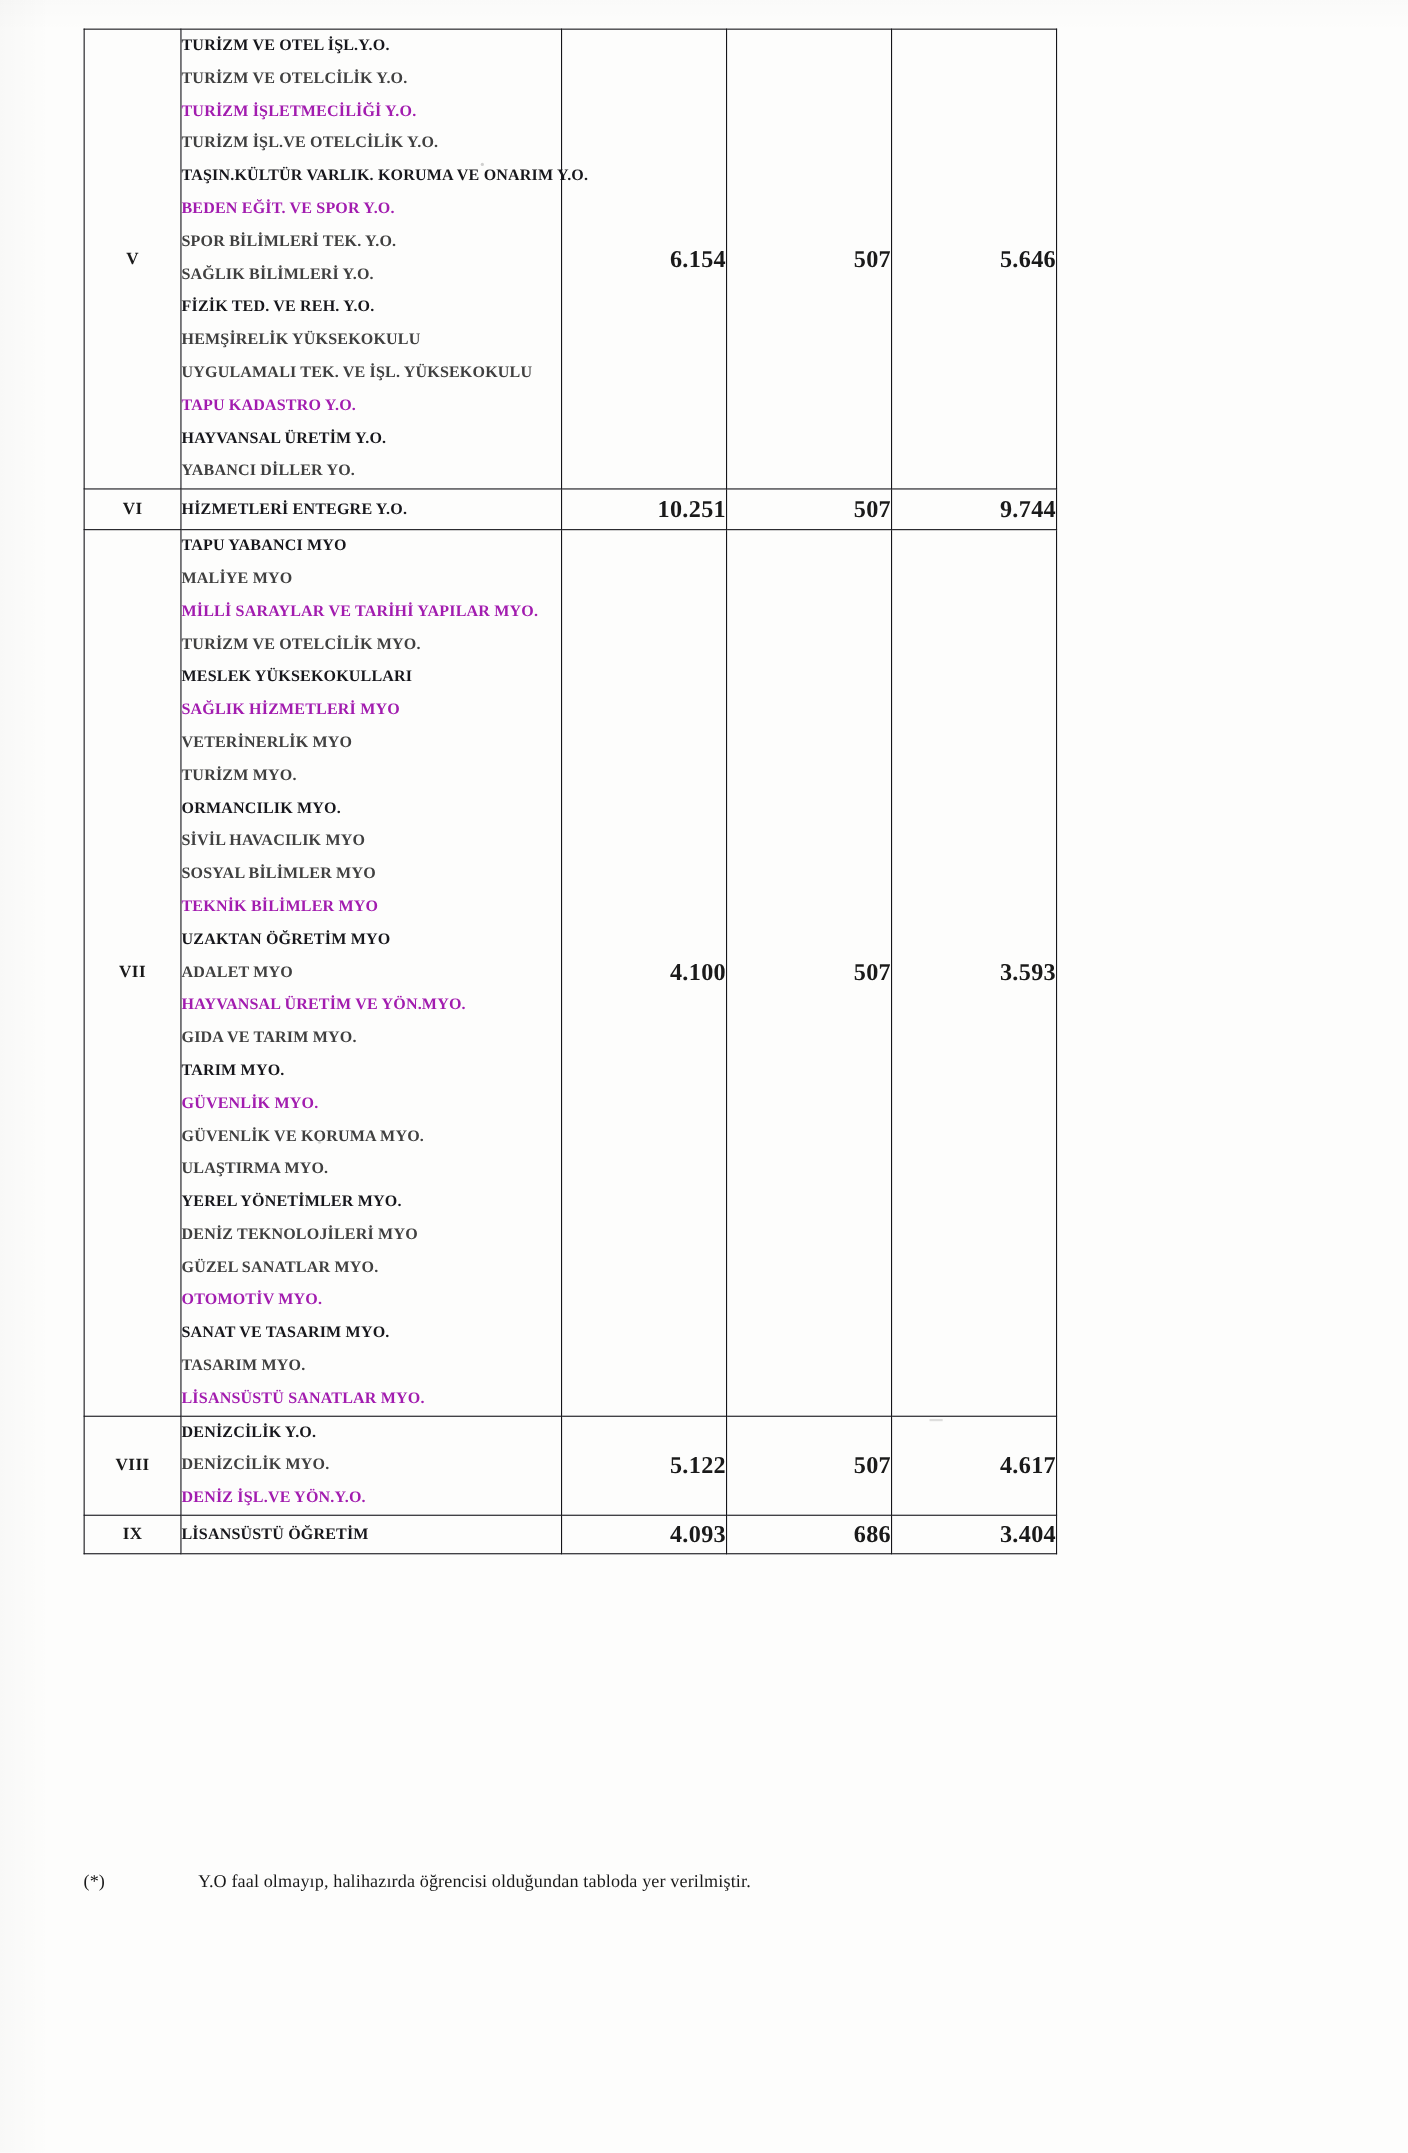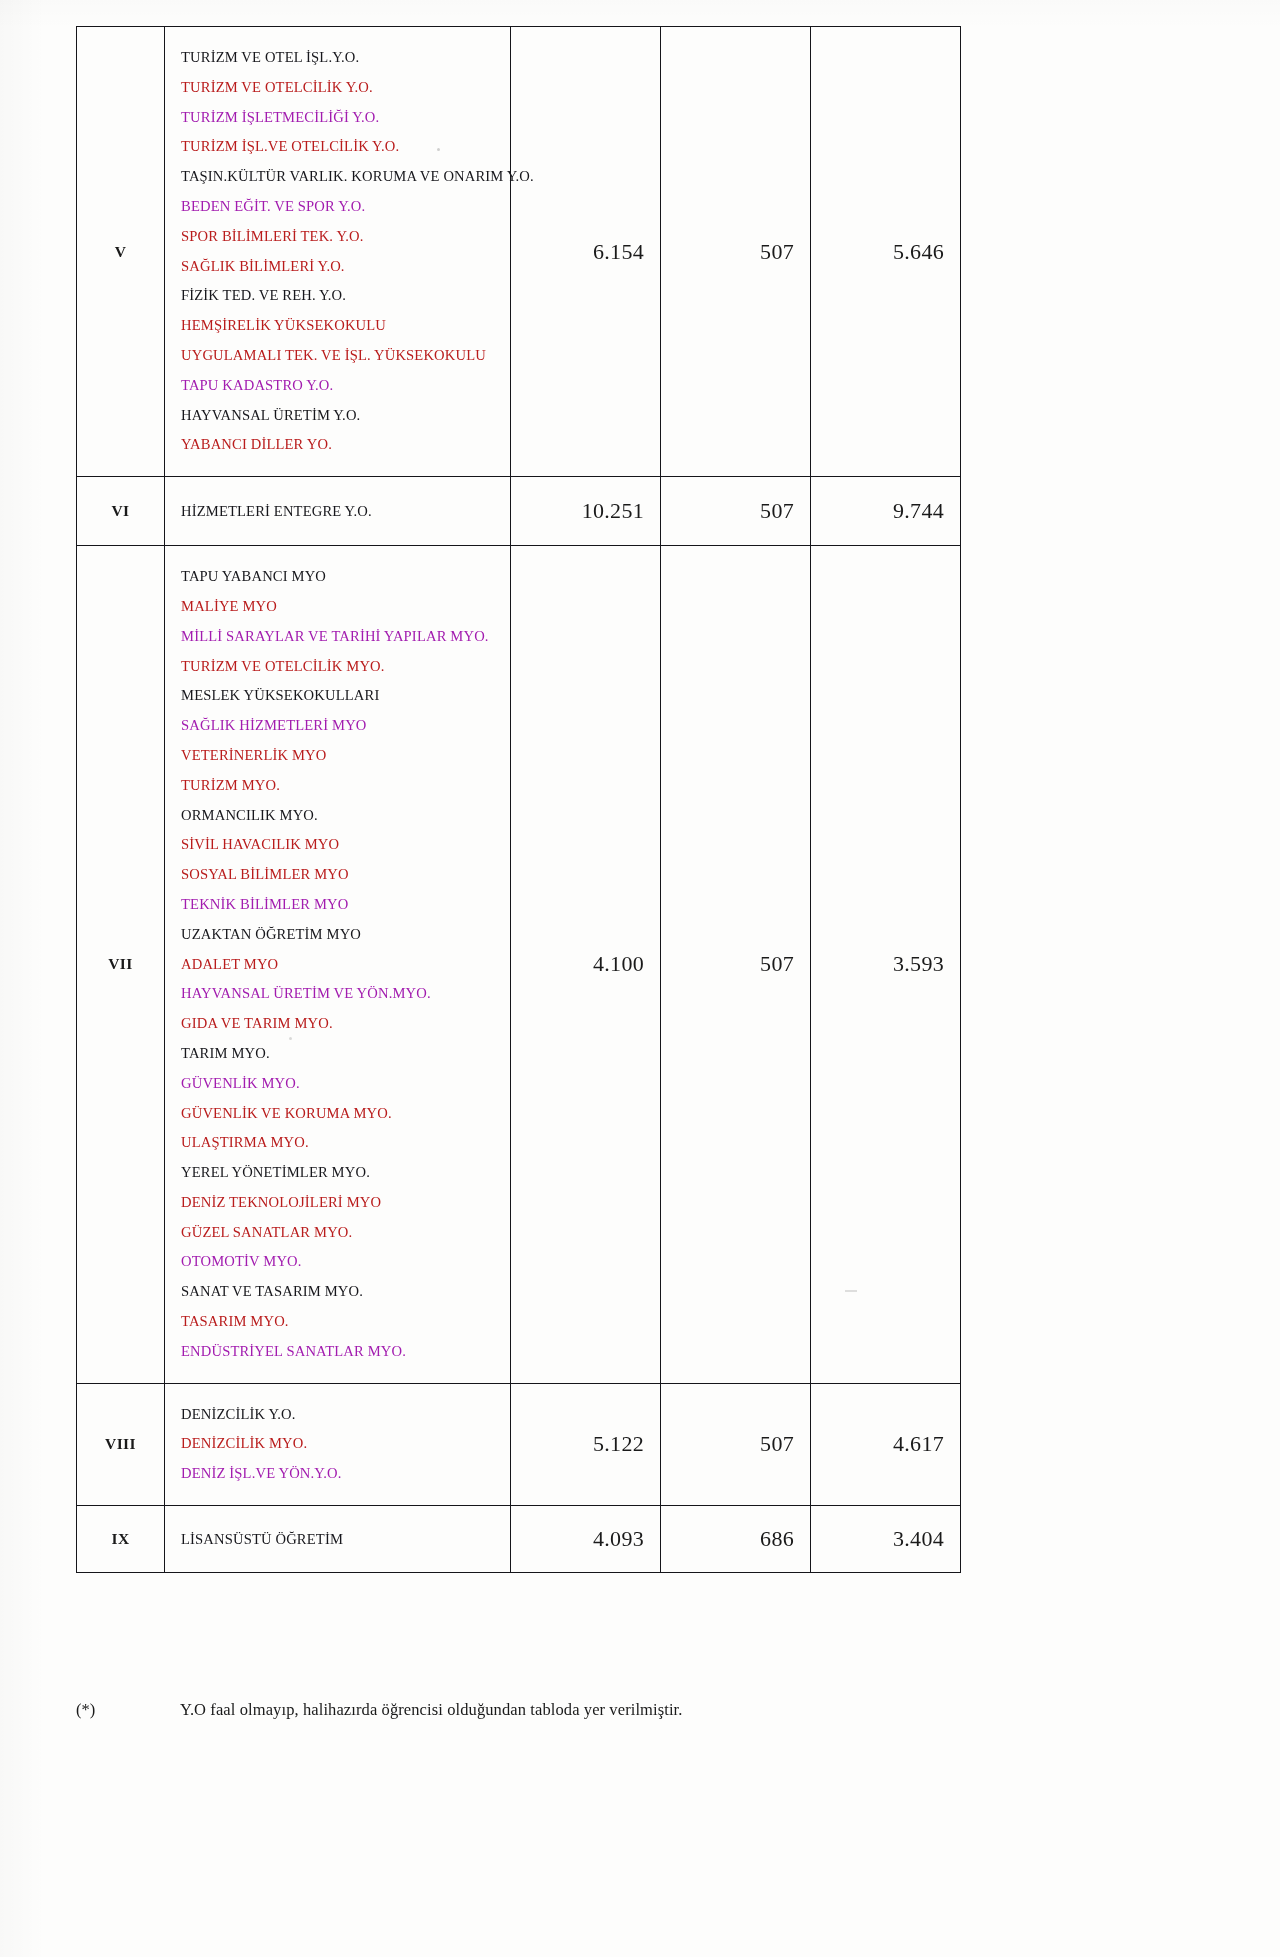--- a/index.html
+++ b/index.html
@@ -45,23 +45,24 @@
     table-layout: fixed;
   }
   table.doc-table col.c-roman  { width: 88px; }
   table.doc-table col.c-name   { width: 346px; }
   table.doc-table col.c-n1     { width: 150px; }
   table.doc-table col.c-n2     { width: 150px; }
   table.doc-table col.c-n3     { width: 150px; }
 
   table.doc-table td {
     border: 1.6px solid #15151a;
-    padding: 16px;
+    padding: 0;
     vertical-align: middle;
     background: transparent;
+    font-weight: bold;
   }
   .cell-roman {
     text-align: center;
     font-size: 15.5px;
     font-weight: 700;
     letter-spacing: 0.4px;
     font-family: "Liberation Serif", "DejaVu Serif", serif;
   }
   .cell-num {
     text-align: right;
@@ -76,21 +77,21 @@
     list-style: none;
     margin: 0;
     padding: 0;
   }
   ul.name-list li {
     font-size: 14.6px;
     line-height: 29.8px;
     letter-spacing: 0.15px;
     white-space: nowrap;
     font-family: "Liberation Serif", "DejaVu Serif", serif;
-    color: #b91c1c;
+    color: #404040;
   }
   
   tr.compact ul.name-list li {
     line-height: 30px;
   }
   tr.row-vi td { height: 36px; }
   tr.row-ix td { height: 34px; }
 
   
   ul.name-list li:nth-child(3n)   { color: #a21caf; }
@@ -224,21 +225,21 @@
               <li>TARIM MYO.</li>
               <li>GÜVENLİK MYO.</li>
               <li>GÜVENLİK VE KORUMA MYO.</li>
               <li>ULAŞTIRMA MYO.</li>
               <li>YEREL YÖNETİMLER MYO.</li>
               <li>DENİZ TEKNOLOJİLERİ MYO</li>
               <li>GÜZEL SANATLAR MYO.</li>
               <li>OTOMOTİV MYO.</li>
               <li>SANAT VE TASARIM MYO.</li>
               <li>TASARIM MYO.</li>
-              <li>ENDÜSTRİYEL SANATLAR MYO.</li>
+              <li>LİSANSÜSTÜ SANATLAR MYO.</li>
             </ul>
           </td>
           <td class="cell-num">4.100</td>
           <td class="cell-num">507</td>
           <td class="cell-num">3.593</td>
         </tr>
 
         <tr class="row-viii">
           <td class="cell-roman">VIII</td>
           <td class="cell-names">

